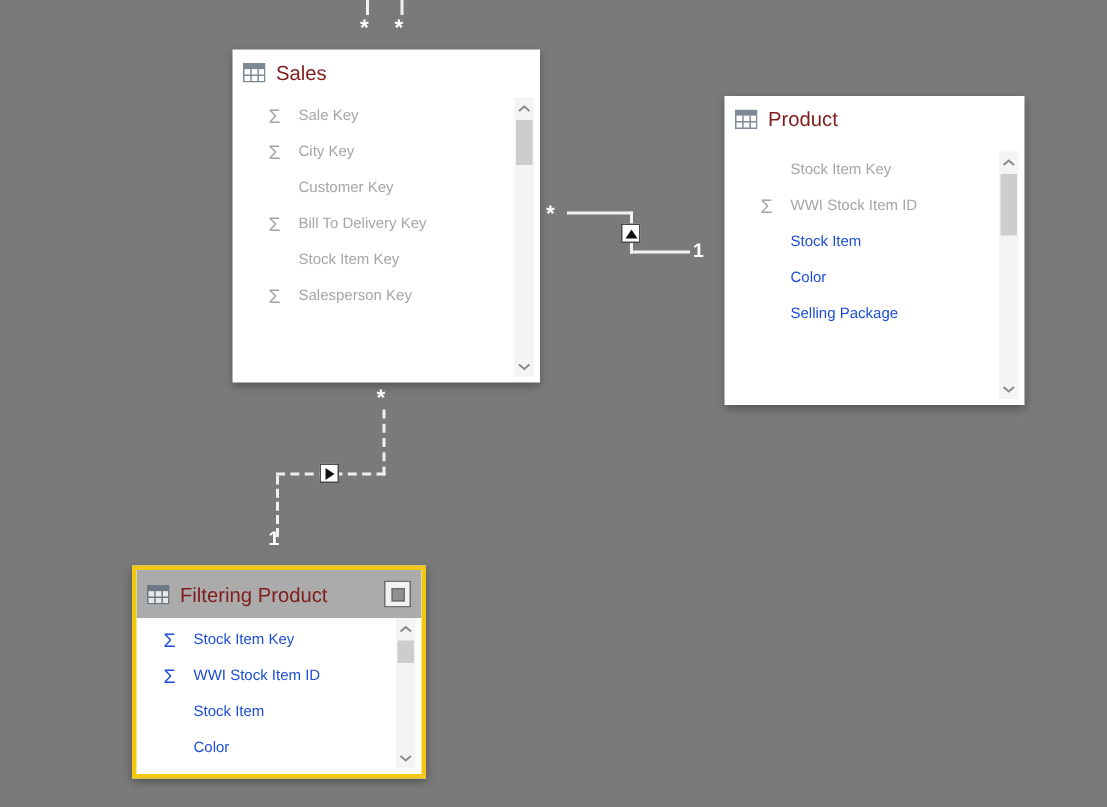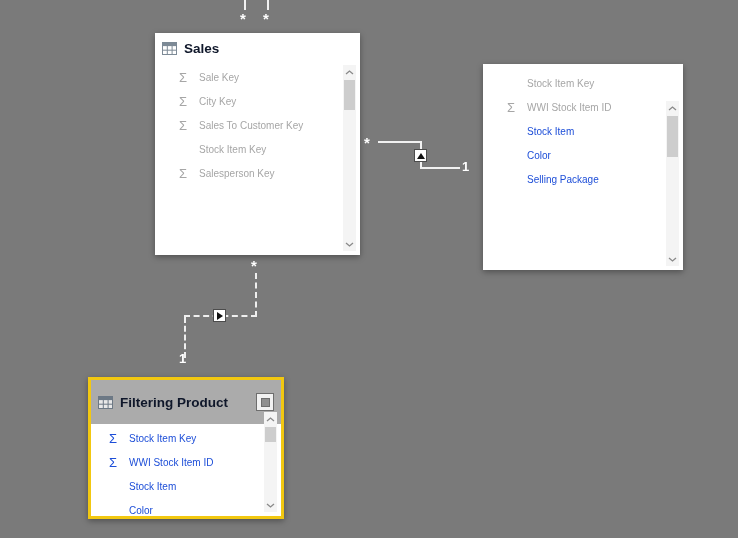--- a/index.html
+++ b/index.html
@@ -16,22 +16,22 @@
     overflow:hidden; box-sizing:border-box;
   }
   .card-sales{left:155px; top:33px; width:205px; height:222px;}
   .card-product{left:483px; top:64px; width:200px; height:206px;}
   .card-fp{left:88px; top:377px; width:196px; height:142px; border:3px solid #f2c811;}
 
   .card-header{
     height:30px; display:flex; align-items:center; padding:0 7px; gap:7px;
     flex-shrink:0;
   }
-  .card-fp .card-header{background:#ababab; height:44px;}
-  .card-title{font-size:13.5px; font-weight:bold; color:#0f172a; white-space:nowrap;}
+  .card-fp .card-header{background:#ababab; height:32px;}
+  .card-title{font-size:13.5px; font-weight:normal; color:#7f1d1d; white-space:nowrap;}
 
   .tbl-icon{display:inline-flex; flex-shrink:0;}
   .spacer{flex:1;}
 
   .sq-icon{
     width:16px; height:16px; border:1px solid #6e6e6e; background:#f2f2f2;
     display:flex; align-items:center; justify-content:center; flex-shrink:0;
   }
   .sq-icon-inner{width:7px; height:7px; background:#8f8f8f; border:1px solid #6e6e6e;}
 
@@ -140,22 +140,26 @@
     <div class="card-body">
       <div class="row light">
           <span class="sig">Σ</span>
           <span class="fname">Sale Key</span>
         </div>
       <div class="row light">
           <span class="sig">Σ</span>
           <span class="fname">City Key</span>
         </div>
       <div class="row light">
-          <span class="sig">Σ</span>
-          <span class="fname">Sales To Customer Key</span>
+          <span class="sig"></span>
+          <span class="fname">Customer Key</span>
+        </div>
+      <div class="row light">
+          <span class="sig">Σ</span>
+          <span class="fname">Bill To Delivery Key</span>
         </div>
       <div class="row light">
           <span class="sig"></span>
           <span class="fname">Stock Item Key</span>
         </div>
       <div class="row light">
           <span class="sig">Σ</span>
           <span class="fname">Salesperson Key</span>
         </div>
     </div>
@@ -170,20 +174,32 @@
         </span>
       <span class="scroll-btn">
           <svg width="9" height="5">
             <polyline points="1,1 4.5,4 8,1" fill="none" stroke="#8a8a8a" stroke-width="1.3"></polyline>
           </svg>
         </span>
     </div>
   </div>
 
   <div class="card card-product">
+    <div class="card-header">
+      <span class="tbl-icon">
+        <svg width="15" height="13" viewBox="0 0 15 13">
+            <rect x="0.5" y="0.5" width="14" height="12" fill="#fff" stroke="#7d8a96"></rect>
+            <rect x="0.5" y="0.5" width="14" height="3.6" fill="#7d8a96"></rect>
+            <line x1="5.3" y1="4" x2="5.3" y2="12.5" stroke="#7d8a96"></line>
+            <line x1="10.1" y1="4" x2="10.1" y2="12.5" stroke="#7d8a96"></line>
+            <line x1="0.5" y1="8.2" x2="14.5" y2="8.2" stroke="#7d8a96"></line>
+          </svg>
+      </span>
+      <span class="card-title">Product</span>
+    </div>
     <div class="card-body">
       <div class="row light">
           <span class="sig"></span>
           <span class="fname">Stock Item Key</span>
         </div>
       <div class="row light">
           <span class="sig">Σ</span>
           <span class="fname">WWI Stock Item ID</span>
         </div>
       <div class="row dark">

